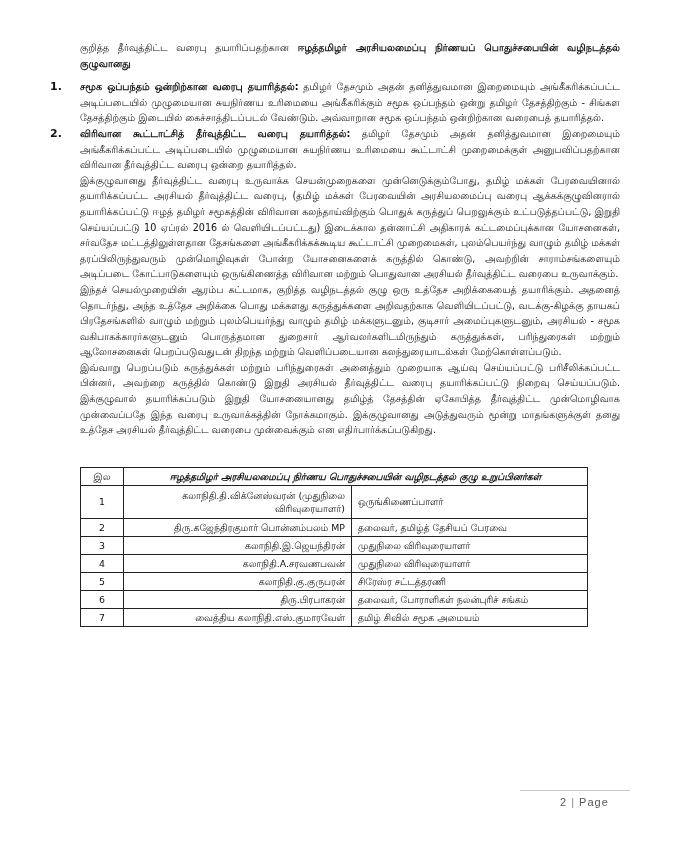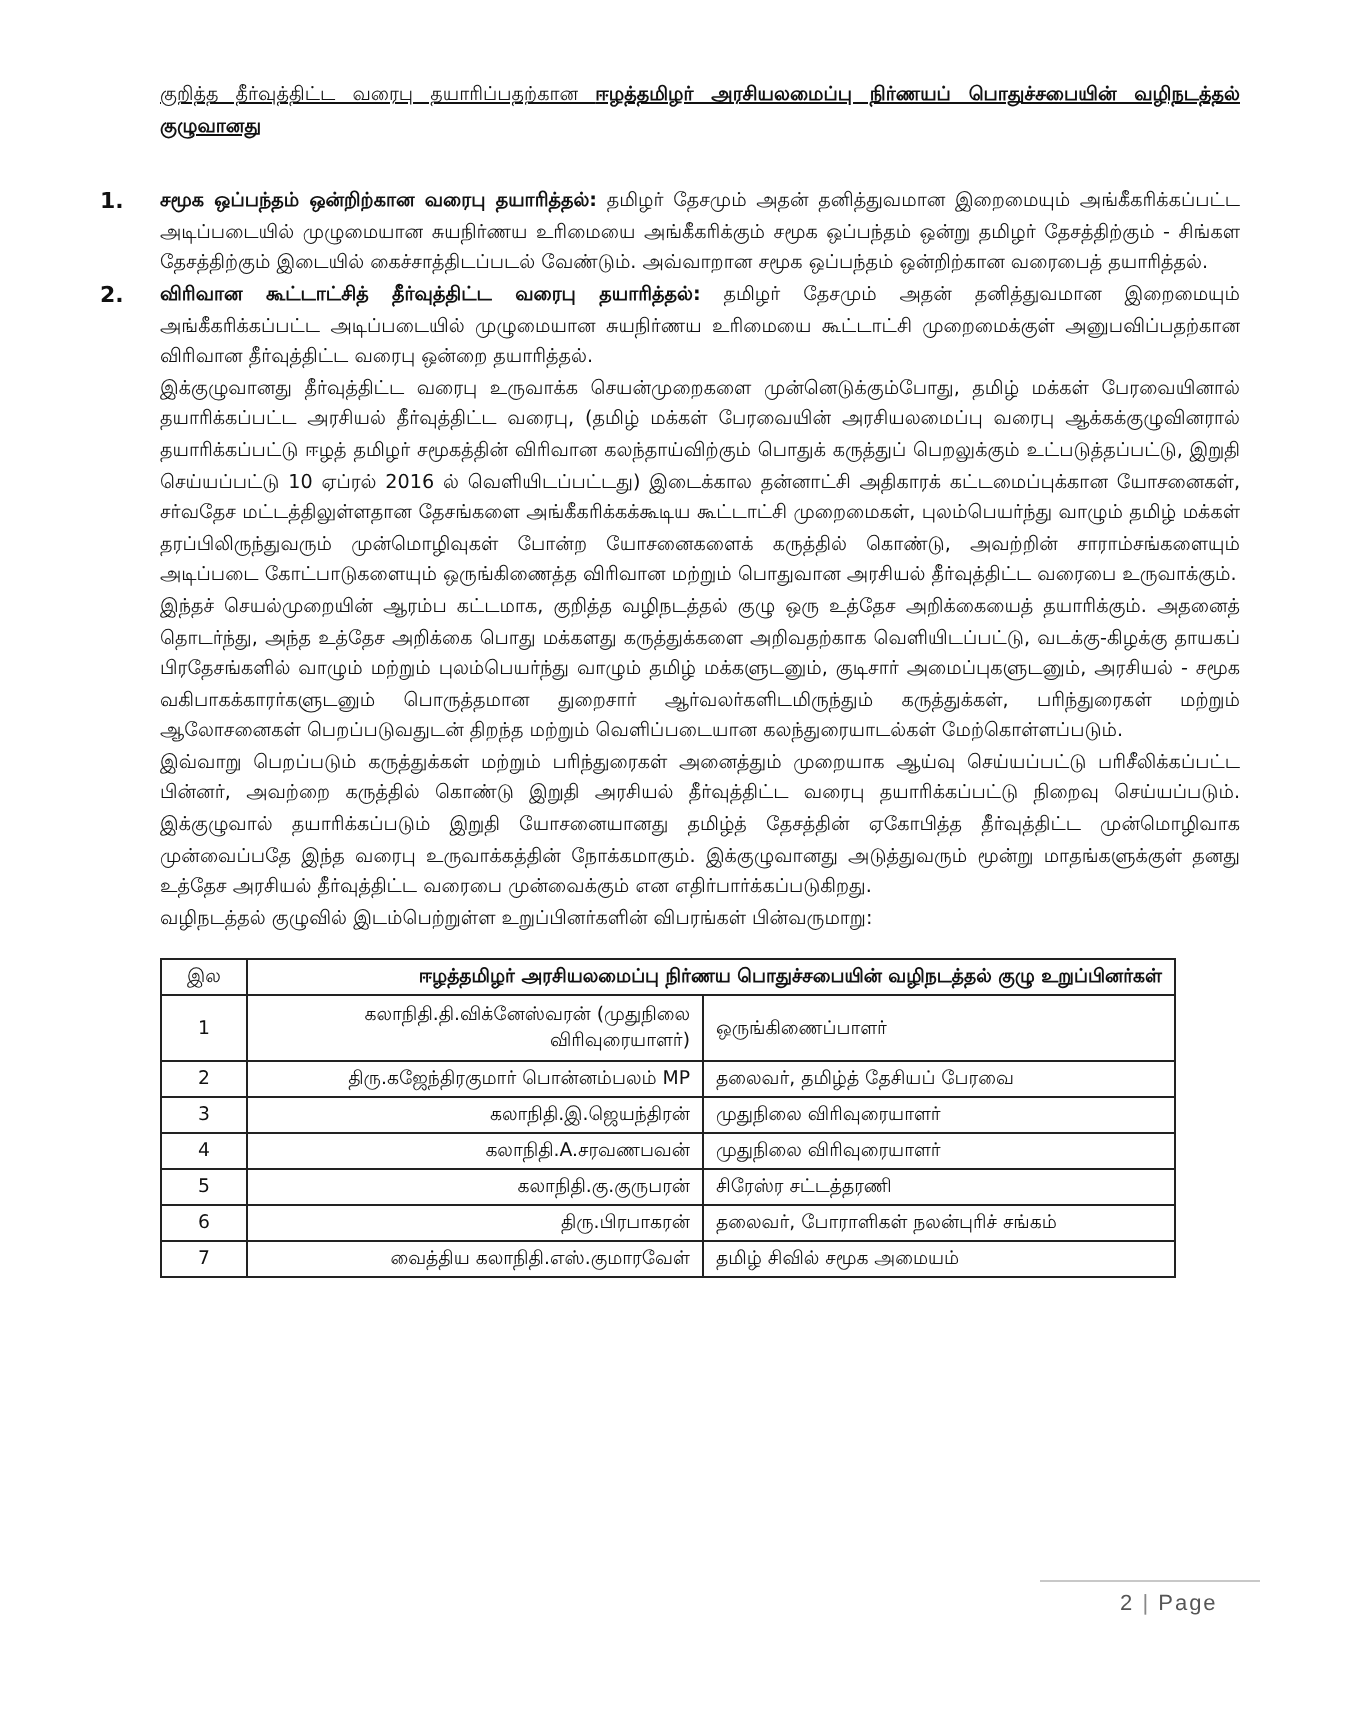--- a/index.html
+++ b/index.html
@@ -1,29 +1,29 @@
 <!DOCTYPE html>
 <html><head>
 <meta charset="utf-8">
 <style>
   html, body { margin: 0; padding: 0; background: #ffffff; }
   body { width: 682px; height: 865px; position: relative; overflow: hidden;
          font-family: "DejaVu Sans", "Liberation Sans", sans-serif; color: #111; }
   .page { position: absolute; left: 0; top: 0; width: 682px; height: 865px; background: #fff; }
   .content { position: absolute; left: 80px; top: 40px; width: 540px; }
   p, .li-text { margin: 0; font-size: 9.6px; line-height: 15.6px; text-align: justify; }
-  .intro { margin-bottom: 22px; text-decoration: underline; }
+  .intro { margin-bottom: 8px; }
   .intro b, .li-text b { font-weight: bold; }
   ol.goals { margin: 0; padding: 0; list-style: none; }
   ol.goals li { position: relative; padding-left: 0; margin: 0; }
   .num { position: absolute; left: -30px; top: 0; font-size: 11px; font-weight: bold; line-height: 15.6px; }
   .para-block { margin-top: 0; }
-  table.members { border-collapse: collapse; width: 508px; margin-top: 12px; font-size: 9.4px; }
+  table.members { border-collapse: collapse; width: 508px; margin-top: 29px; font-size: 9.4px; }
   table.members td, table.members th { border: 1px solid #222; padding: 2px 6px; line-height: 13px; }
-  table.members th { font-weight: bold; text-align: right; }
+  table.members th { font-weight: bold; text-align: center; font-style: italic; }
   .c-num { width: 30px; text-align: center; }
   .c-name { width: 215px; text-align: right; }
   .row-tall td { height: 28px; }
   .row td { height: 13px; }
   .sub-h td { text-align: center; }
   .footer-line { position: absolute; left: 520px; top: 790px; width: 110px; height: 1px; background: #c8c8c8; }
   .footer { position: absolute; left: 560px; top: 796px; font-family: "Liberation Sans", sans-serif; font-size: 11px; color: #555; letter-spacing: 1px; }
   .footer .sep { color: #888; }
 </style>
 </head>
@@ -43,21 +43,20 @@
       </li>
       <li>
         <span class="num">2.</span>
         <div class="li-text"><b>விரிவான கூட்டாட்சித் தீர்வுத்திட்ட வரைபு தயாரித்தல்:</b><span> தமிழர் தேசமும் அதன் தனித்துவமான இறைமையும் அங்கீகரிக்கப்பட்ட அடிப்படையில் முழுமையான சுயநிர்ணய உரிமையை கூட்டாட்சி முறைமைக்குள் அனுபவிப்பதற்கான விரிவான தீர்வுத்திட்ட வரைபு ஒன்றை தயாரித்தல்.</span></div>
       </li>
     </ol>
 
     <p class="para-block">இக்குழுவானது தீர்வுத்திட்ட வரைபு உருவாக்க செயன்முறைகளை முன்னெடுக்கும்போது, தமிழ் மக்கள் பேரவையினால் தயாரிக்கப்பட்ட அரசியல் தீர்வுத்திட்ட வரைபு, (தமிழ் மக்கள் பேரவையின் அரசியலமைப்பு வரைபு ஆக்கக்குழுவினரால் தயாரிக்கப்பட்டு ஈழத் தமிழர் சமூகத்தின் விரிவான கலந்தாய்விற்கும் பொதுக் கருத்துப் பெறலுக்கும் உட்படுத்தப்பட்டு, இறுதி செய்யப்பட்டு 10 ஏப்ரல் 2016 ல் வெளியிடப்பட்டது) இடைக்கால தன்னாட்சி அதிகாரக் கட்டமைப்புக்கான யோசனைகள், சர்வதேச மட்டத்திலுள்ளதான தேசங்களை அங்கீகரிக்கக்கூடிய கூட்டாட்சி முறைமைகள், புலம்பெயர்ந்து வாழும் தமிழ் மக்கள் தரப்பிலிருந்துவரும் முன்மொழிவுகள் போன்ற யோசனைகளைக் கருத்தில் கொண்டு, அவற்றின் சாராம்சங்களையும் அடிப்படை கோட்பாடுகளையும் ஒருங்கிணைத்த விரிவான மற்றும் பொதுவான அரசியல் தீர்வுத்திட்ட வரைபை உருவாக்கும்.</p>
     <p class="para-block">இந்தச் செயல்முறையின் ஆரம்ப கட்டமாக, குறித்த வழிநடத்தல் குழு ஒரு உத்தேச அறிக்கையைத் தயாரிக்கும். அதனைத் தொடர்ந்து, அந்த உத்தேச அறிக்கை பொது மக்களது கருத்துக்களை அறிவதற்காக வெளியிடப்பட்டு, வடக்கு-கிழக்கு தாயகப் பிரதேசங்களில் வாழும் மற்றும் புலம்பெயர்ந்து வாழும் தமிழ் மக்களுடனும், குடிசார் அமைப்புகளுடனும், அரசியல் - சமூக வகிபாகக்காரர்களுடனும் பொருத்தமான துறைசார் ஆர்வலர்களிடமிருந்தும் கருத்துக்கள், பரிந்துரைகள் மற்றும் ஆலோசனைகள் பெறப்படுவதுடன் திறந்த மற்றும் வெளிப்படையான கலந்துரையாடல்கள் மேற்கொள்ளப்படும்.</p>
     <p class="para-block">இவ்வாறு பெறப்படும் கருத்துக்கள் மற்றும் பரிந்துரைகள் அனைத்தும் முறையாக ஆய்வு செய்யப்பட்டு பரிசீலிக்கப்பட்ட பின்னர், அவற்றை கருத்தில் கொண்டு இறுதி அரசியல் தீர்வுத்திட்ட வரைபு தயாரிக்கப்பட்டு நிறைவு செய்யப்படும். இக்குழுவால் தயாரிக்கப்படும் இறுதி யோசனையானது தமிழ்த் தேசத்தின் ஏகோபித்த தீர்வுத்திட்ட முன்மொழிவாக முன்வைப்பதே இந்த வரைபு உருவாக்கத்தின் நோக்கமாகும். இக்குழுவானது அடுத்துவரும் மூன்று மாதங்களுக்குள் தனது உத்தேச அரசியல் தீர்வுத்திட்ட வரைபை முன்வைக்கும் என எதிர்பார்க்கப்படுகிறது.</p>
-    <p class="para-block">வழிநடத்தல் குழுவில் இடம்பெற்றுள்ள உறுப்பினர்களின் விபரங்கள் பின்வருமாறு:</p>
 
     <table class="members">
       <tbody>
           <tr>
         <td class="c-num">இல</td>
         <th colspan="2">ஈழத்தமிழர் அரசியலமைப்பு நிர்ணய பொதுச்சபையின் வழிநடத்தல் குழு உறுப்பினர்கள்</th>
       </tr>
       <tr class="row-tall">
         <td class="c-num">1</td>
         <td class="c-name">கலாநிதி.தி.விக்னேஸ்வரன் (முதுநிலை விரிவுரையாளர்)</td>

